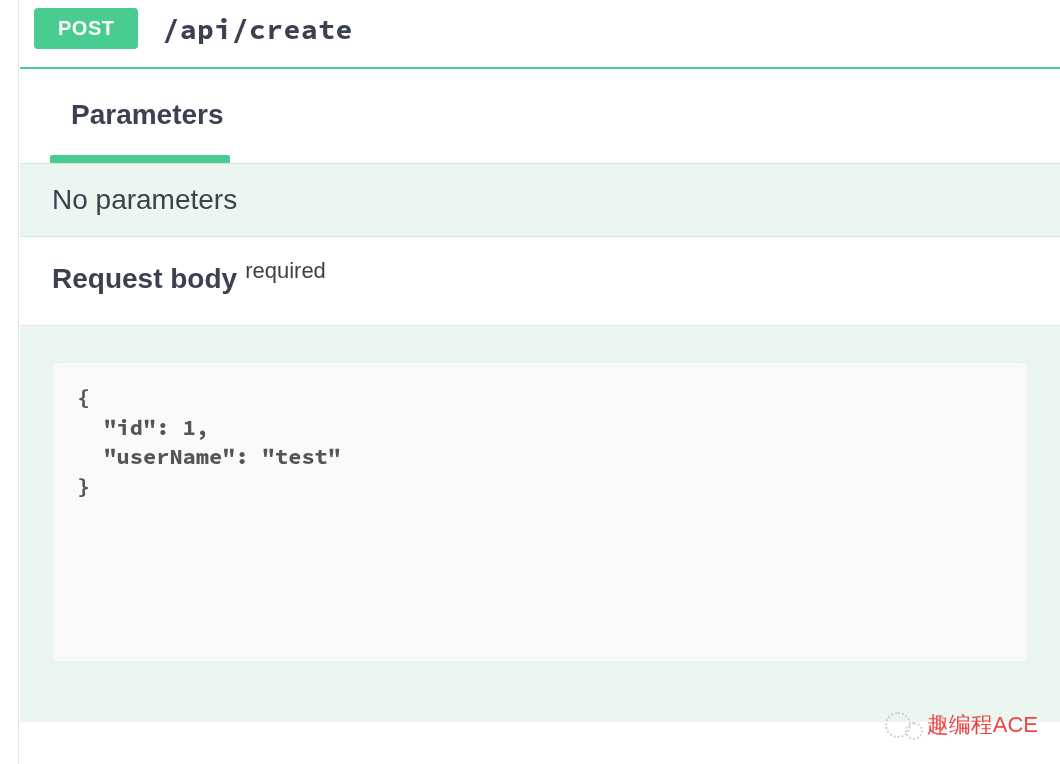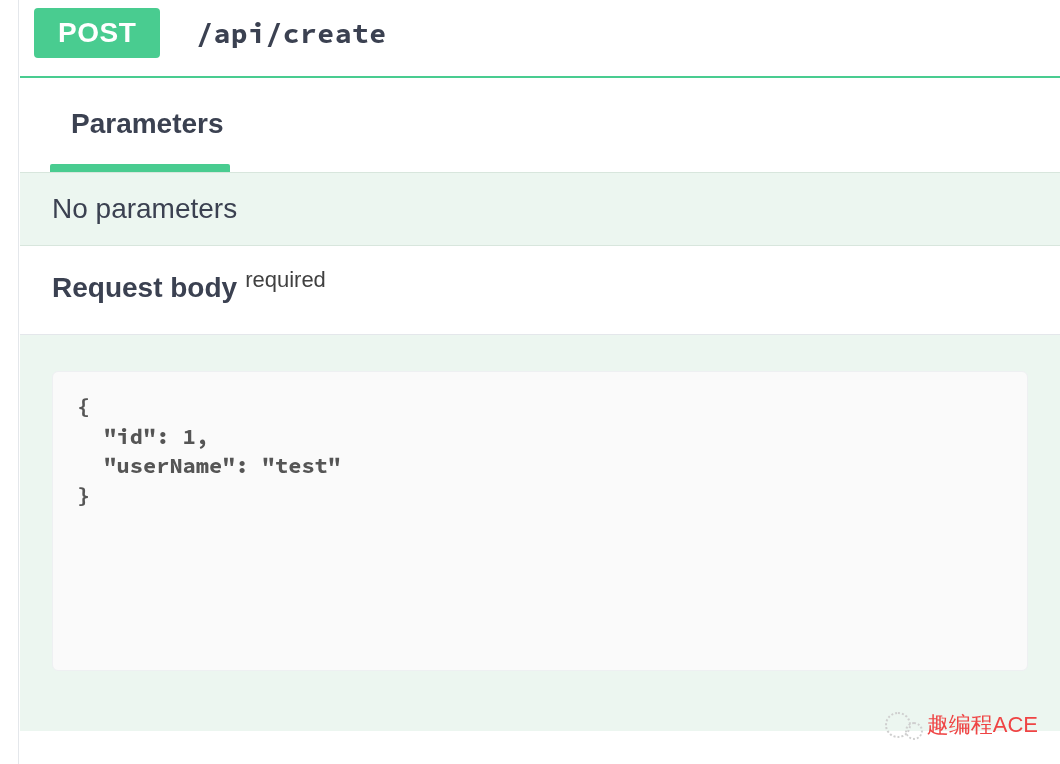--- a/index.html
+++ b/index.html
@@ -30,32 +30,32 @@
   }
   .summary {
     display: flex;
     align-items: center;
     padding: 8px 14px 8px 14px;
   }
   .method-badge {
     background: #49cc90;
     color: #fff;
     font-weight: 700;
-    font-size: 28px;
+    font-size: 20px;
     padding: 9px 24px;
     border-radius: 4px;
     font-family: -apple-system, BlinkMacSystemFont, "Segoe UI", Helvetica, Arial, sans-serif;
     letter-spacing: 0.5px;
   }
   .path {
     font-family: "Source Code Pro", Menlo, Consolas, "Courier New", monospace;
     font-size: 28px;
     font-weight: 700;
     color: #3b4151;
-    margin-left: 36px;
+    margin-left: 24px;
     letter-spacing: 0.5px;
   }
   .sections {
     border-top: 2px solid #49cc90;
     background: #fff;
     margin-top: 10px;
   }
   .section-header {
     padding: 30px 32px 28px 32px;
     background: #fff;

